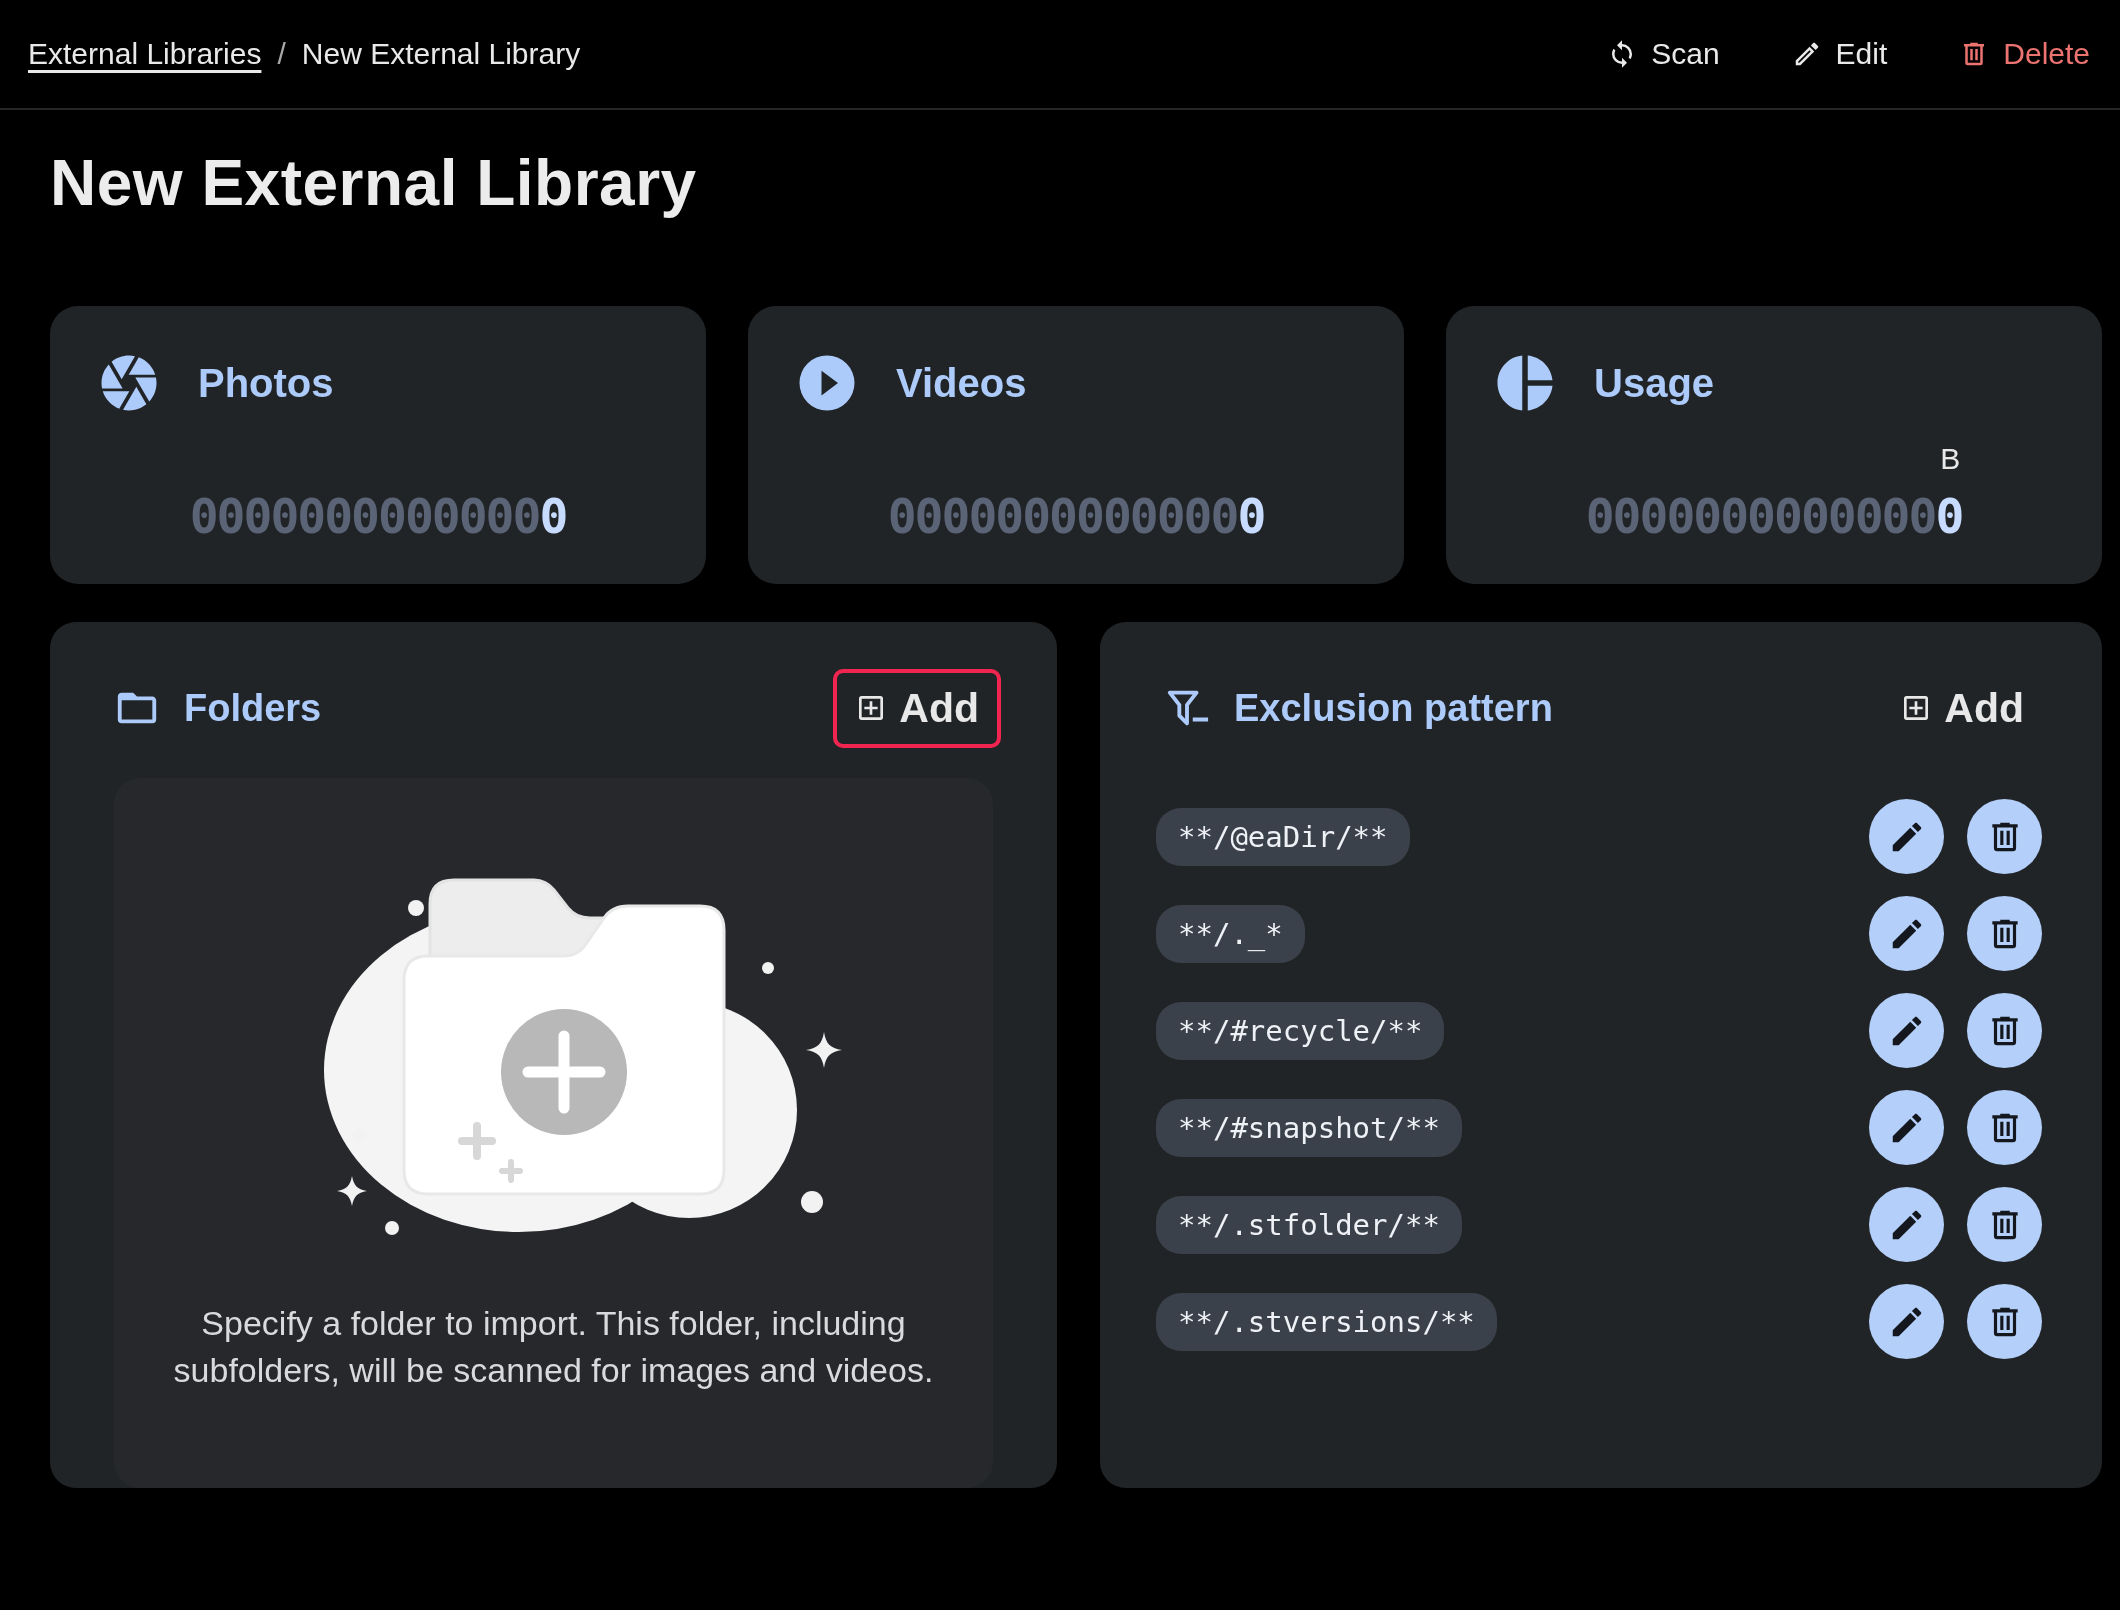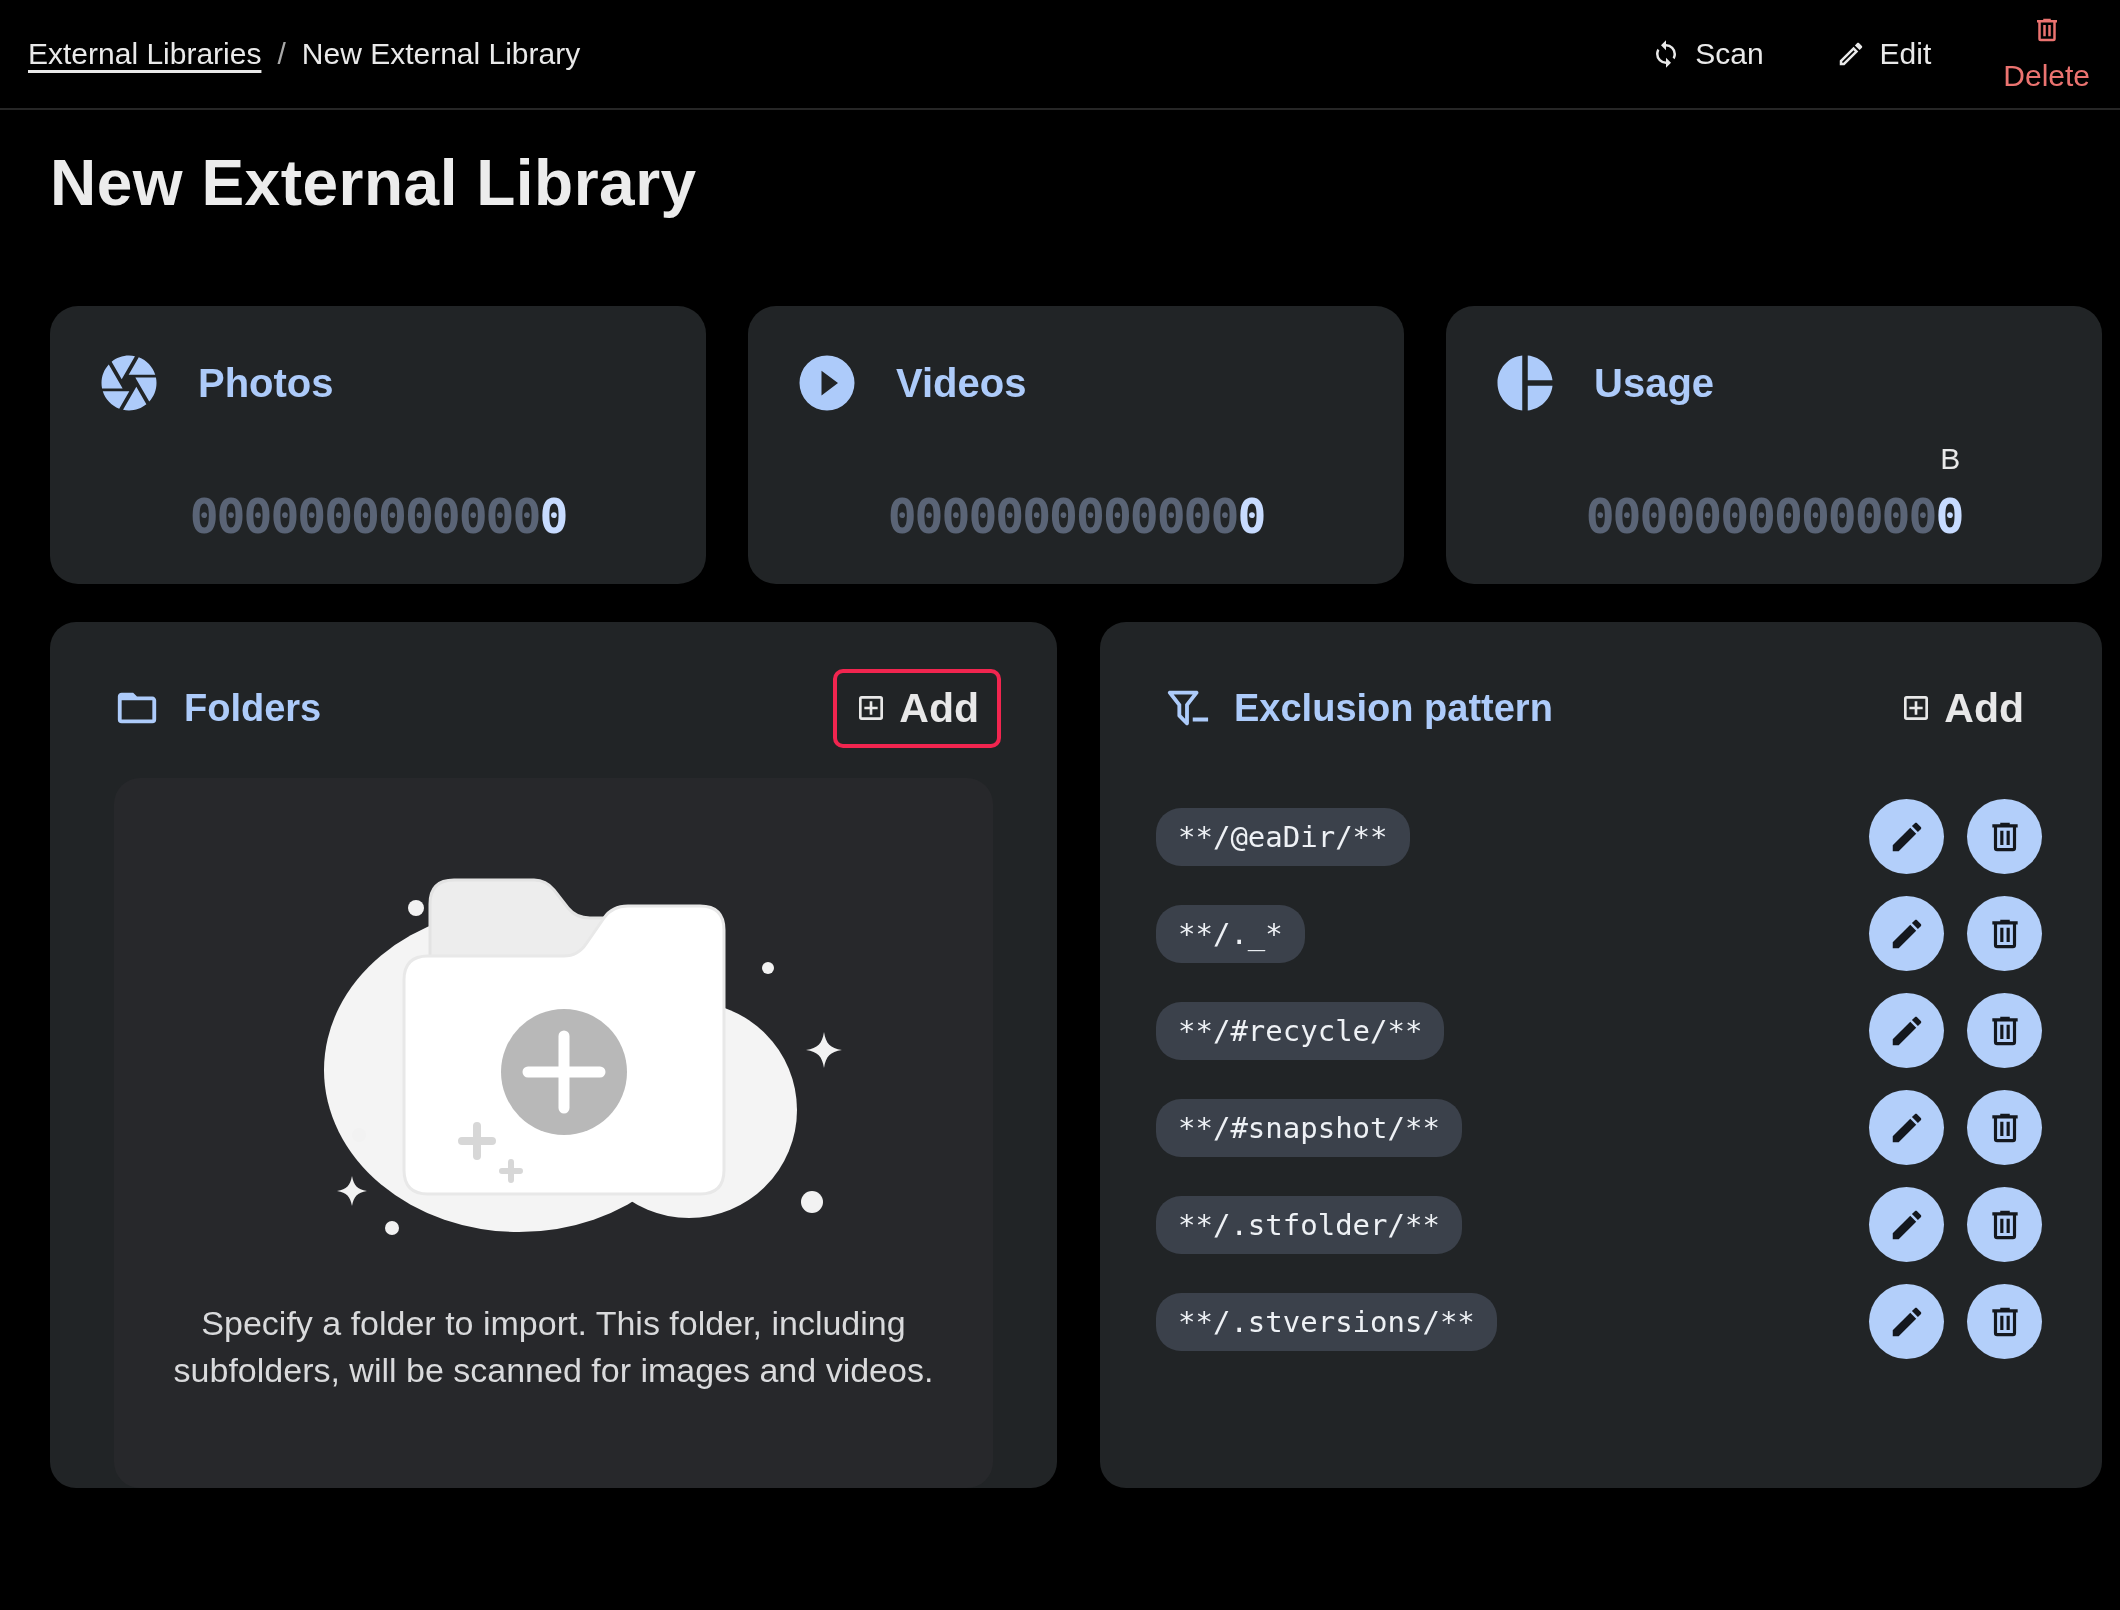--- a/index.html
+++ b/index.html
@@ -28,21 +28,21 @@
   .topbar{
     height:110px;display:flex;align-items:center;
     padding:0 30px 0 28px;border-bottom:2px solid var(--divider);
   }
   .breadcrumb{display:flex;align-items:flex-end;gap:16px;font-size:30px;font-weight:500;}
   .breadcrumb a{color:var(--text-main);text-decoration:underline;text-underline-offset:6px;cursor:pointer;}
   .breadcrumb .sep{color:#a8a8a8;font-weight:400;}
   .topbar-actions{margin-left:auto;display:flex;align-items:center;gap:72px;}
   .tb-btn{display:flex;align-items:center;gap:14px;font-size:30px;font-weight:500;color:var(--text-main);cursor:pointer;background:none;border:none;font-family:inherit;text-align:right;}
   .tb-btn svg{width:30px;height:30px;fill:currentColor;}
-  .tb-btn.danger{color:var(--danger);flex-direction:column;}
+  .tb-btn.danger{color:var(--danger);}
   
   h1.page-title{margin:30px 0 0 50px;font-size:64px;line-height:86px;font-weight:700;color:#ececec;letter-spacing:.5px;}
   
   .stats{margin:80px 18px 0 50px;display:grid;grid-template-columns:repeat(3,1fr);gap:42px;height:278px;}
   .stat-card{background:var(--card-bg);border-radius:28px;padding:44px 46px 40px 46px;display:flex;flex-direction:column;}
   .stat-head{display:flex;align-items:center;gap:36px;}
   .stat-head svg{width:66px;height:66px;fill:var(--accent);flex:none;}
   .stat-label{font-size:40px;font-weight:700;color:var(--accent);}
   .stat-num{margin-top:auto;text-align:center;font-family:"DejaVu Sans Mono",monospace;font-size:48px;font-weight:700;letter-spacing:-2px;}
   .num-wrap{position:relative;display:inline-block;white-space:nowrap;}

